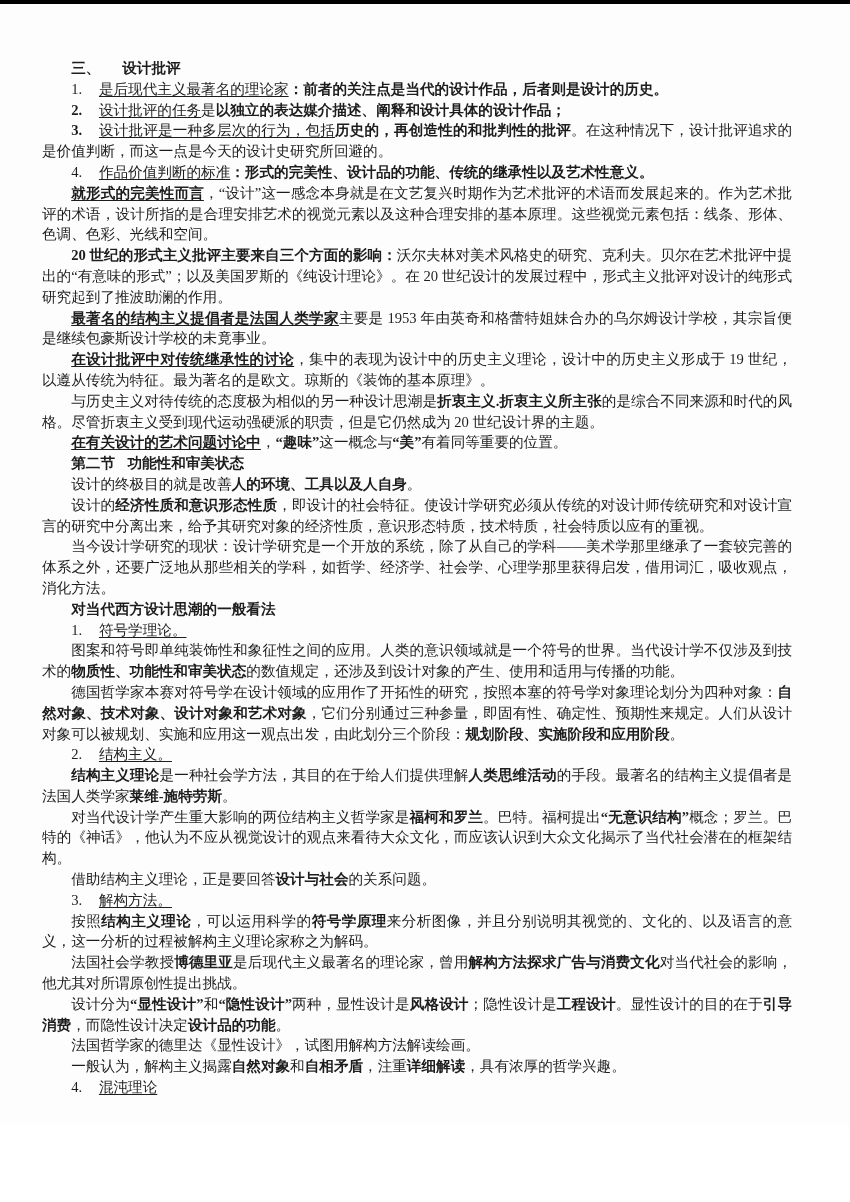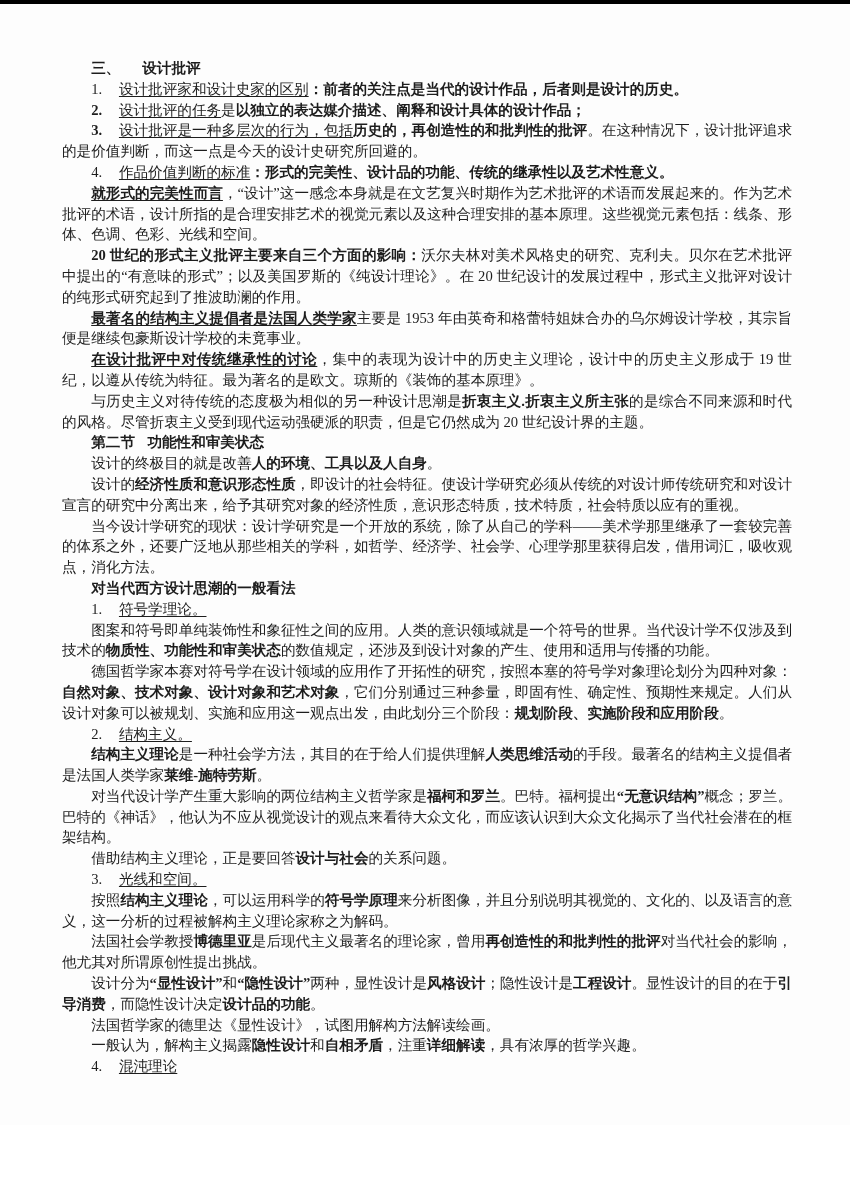--- a/index.html
+++ b/index.html
@@ -7,21 +7,21 @@
     background: #ffffff;
     font-family: "Liberation Serif", "DejaVu Serif", serif;
   }
   .page {
     position: relative;
     width: 850px;
     height: 1125px;
     box-sizing: border-box;
     background: #fdfdfd;
     color: #1d1d1d;
-    padding: 58px 58px 0 62px;
+    padding: 58px 58px 0 42px;
     overflow: hidden;
   }
   .top-border {
     position: absolute;
     top: 0; left: 0;
     width: 100%; height: 4px;
     background: #000000;
   }
   .doc-body {
     font-size: 14.6px;
@@ -39,42 +39,43 @@
   .n2 { margin-right: 1.5em; }  
   .n3 { margin-right: 0.85em; margin-top: 15px; } 
 </style>
 </head>
 <body>
 
 <div class="page">
   <div class="top-border"></div>
   <div class="doc-body">
       <p class="para"><span class="b n2">三、</span><span class="b">设计批评</span></p>
-      <p class="para"><span class="n1">1.</span><span class="u">设计批评家和设计史家的区别</span><span class="b">：前者的关注点是当代的设计作品，后者则是设计的历史。</span></p>
+      <p class="para"><span class="n1">1.</span><span class="u">是后现代主义最著名的理论家</span><span class="b">：前者的关注点是当代的设计作品，后者则是设计的历史。</span></p>
       <p class="para"><span class="b n1">2.</span><span class="u">设计批评的任务</span><span>是</span><span class="b">以独立的表达媒介描述、阐释和设计具体的设计作品；</span></p>
       <p class="para"><span class="b n1">3.</span><span class="u">设计批评是一种多层次的行为，包括</span><span class="b">历史的，再创造性的和批判性的批评</span><span>。在这种情况下，设计批评追求的是价值判断，而这一点是今天的设计史研究所回避的。</span></p>
       <p class="para"><span class="n1">4.</span><span class="u">作品价值判断的标准</span><span class="b">：形式的完美性、设计品的功能、传统的继承性以及艺术性意义。</span></p>
       <p class="para"><span class="b u">就形式的完美性而言</span><span>，“设计”这一感念本身就是在文艺复兴时期作为艺术批评的术语而发展起来的。作为艺术批评的术语，设计所指的是合理安排艺术的视觉元素以及这种合理安排的基本原理。这些视觉元素包括：线条、形体、色调、色彩、光线和空间。</span></p>
       <p class="para"><span class="b">20 世纪的形式主义批评主要来自三个方面的影响：</span><span>沃尔夫林对美术风格史的研究、克利夫。贝尔在艺术批评中提出的“有意味的形式”；以及美国罗斯的《纯设计理论》。在 20 世纪设计的发展过程中，形式主义批评对设计的纯形式研究起到了推波助澜的作用。</span></p>
       <p class="para"><span class="b u">最著名的结构主义提倡者是法国人类学家</span><span>主要是 1953 年由英奇和格蕾特姐妹合办的乌尔姆设计学校，其宗旨便是继续包豪斯设计学校的未竟事业。</span></p>
       <p class="para"><span class="b u">在设计批评中对传统继承性的讨论</span><span>，集中的表现为设计中的历史主义理论，设计中的历史主义形成于 19 世纪，以遵从传统为特征。最为著名的是欧文。琼斯的《装饰的基本原理》。</span></p>
       <p class="para"><span>与历史主义对待传统的态度极为相似的另一种设计思潮是</span><span class="b">折衷主义.折衷主义所主张</span><span>的是综合不同来源和时代的风格。尽管折衷主义受到现代运动强硬派的职责，但是它仍然成为 20 世纪设计界的主题。</span></p>
+      <p class="para"><span class="b u">在有关设计的艺术问题讨论中</span><span>，</span><span class="b">“趣味”</span><span>这一概念与</span><span class="b">“美”</span><span>有着同等重要的位置。</span></p>
       <p class="para"><span class="b n3">第二节</span><span class="b">功能性和审美状态</span></p>
       <p class="para"><span>设计的终极目的就是改善</span><span class="b">人的环境、工具以及人自身</span><span>。</span></p>
       <p class="para"><span>设计的</span><span class="b">经济性质和意识形态性质</span><span>，即设计的社会特征。使设计学研究必须从传统的对设计师传统研究和对设计宣言的研究中分离出来，给予其研究对象的经济性质，意识形态特质，技术特质，社会特质以应有的重视。</span></p>
       <p class="para"><span>当今设计学研究的现状：设计学研究是一个开放的系统，除了从自己的学科——美术学那里继承了一套较完善的体系之外，还要广泛地从那些相关的学科，如哲学、经济学、社会学、心理学那里获得启发，借用词汇，吸收观点，消化方法。</span></p>
       <p class="para"><span class="b">对当代西方设计思潮的一般看法</span></p>
       <p class="para"><span class="n1">1.</span><span class="u">符号学理论。</span></p>
       <p class="para"><span>图案和符号即单纯装饰性和象征性之间的应用。人类的意识领域就是一个符号的世界。当代设计学不仅涉及到技术的</span><span class="b">物质性、功能性和审美状态</span><span>的数值规定，还涉及到设计对象的产生、使用和适用与传播的功能。</span></p>
       <p class="para"><span>德国哲学家本赛对符号学在设计领域的应用作了开拓性的研究，按照本塞的符号学对象理论划分为四种对象：</span><span class="b">自然对象、技术对象、设计对象和艺术对象</span><span>，它们分别通过三种参量，即固有性、确定性、预期性来规定。人们从设计对象可以被规划、实施和应用这一观点出发，由此划分三个阶段：</span><span class="b">规划阶段、实施阶段和应用阶段</span><span>。</span></p>
       <p class="para"><span class="n1">2.</span><span class="u">结构主义。</span></p>
       <p class="para"><span class="b">结构主义理论</span><span>是一种社会学方法，其目的在于给人们提供理解</span><span class="b">人类思维活动</span><span>的手段。最著名的结构主义提倡者是法国人类学家</span><span class="b">莱维-施特劳斯</span><span>。</span></p>
       <p class="para"><span>对当代设计学产生重大影响的两位结构主义哲学家是</span><span class="b">福柯和罗兰</span><span>。巴特。福柯提出</span><span class="b">“无意识结构”</span><span>概念；罗兰。巴特的《神话》，他认为不应从视觉设计的观点来看待大众文化，而应该认识到大众文化揭示了当代社会潜在的框架结构。</span></p>
       <p class="para"><span>借助结构主义理论，正是要回答</span><span class="b">设计与社会</span><span>的关系问题。</span></p>
-      <p class="para"><span class="n1">3.</span><span class="u">光线和空间。</span></p>
+      <p class="para"><span class="n1">3.</span><span class="u">解构方法。</span></p>
       <p class="para"><span>按照</span><span class="b">结构主义理论</span><span>，可以运用科学的</span><span class="b">符号学原理</span><span>来分析图像，并且分别说明其视觉的、文化的、以及语言的意义，这一分析的过程被解构主义理论家称之为解码。</span></p>
-      <p class="para"><span>法国社会学教授</span><span class="b">博德里亚</span><span>是后现代主义最著名的理论家，曾用</span><span class="b">再创造性的和批判性的批评</span><span>对当代社会的影响，他尤其对所谓原创性提出挑战。</span></p>
+      <p class="para"><span>法国社会学教授</span><span class="b">博德里亚</span><span>是后现代主义最著名的理论家，曾用</span><span class="b">解构方法探求广告与消费文化</span><span>对当代社会的影响，他尤其对所谓原创性提出挑战。</span></p>
       <p class="para"><span>设计分为</span><span class="b">“显性设计”</span><span>和</span><span class="b">“隐性设计”</span><span>两种，显性设计是</span><span class="b">风格设计</span><span>；隐性设计是</span><span class="b">工程设计</span><span>。显性设计的目的在于</span><span class="b">引导消费</span><span>，而隐性设计决定</span><span class="b">设计品的功能</span><span>。</span></p>
       <p class="para"><span>法国哲学家的德里达《显性设计》，试图用解构方法解读绘画。</span></p>
-      <p class="para"><span>一般认为，解构主义揭露</span><span class="b">隐性设计</span><span>和</span><span class="b">自相矛盾</span><span>，注重</span><span class="b">详细解读</span><span>，具有浓厚的哲学兴趣。</span></p>
+      <p class="para"><span>一般认为，解构主义揭露</span><span class="b">自然对象</span><span>和</span><span class="b">自相矛盾</span><span>，注重</span><span class="b">详细解读</span><span>，具有浓厚的哲学兴趣。</span></p>
       <p class="para"><span class="n1">4.</span><span class="u">混沌理论</span></p>
     </div>
 </div>
 
 </body></html>

